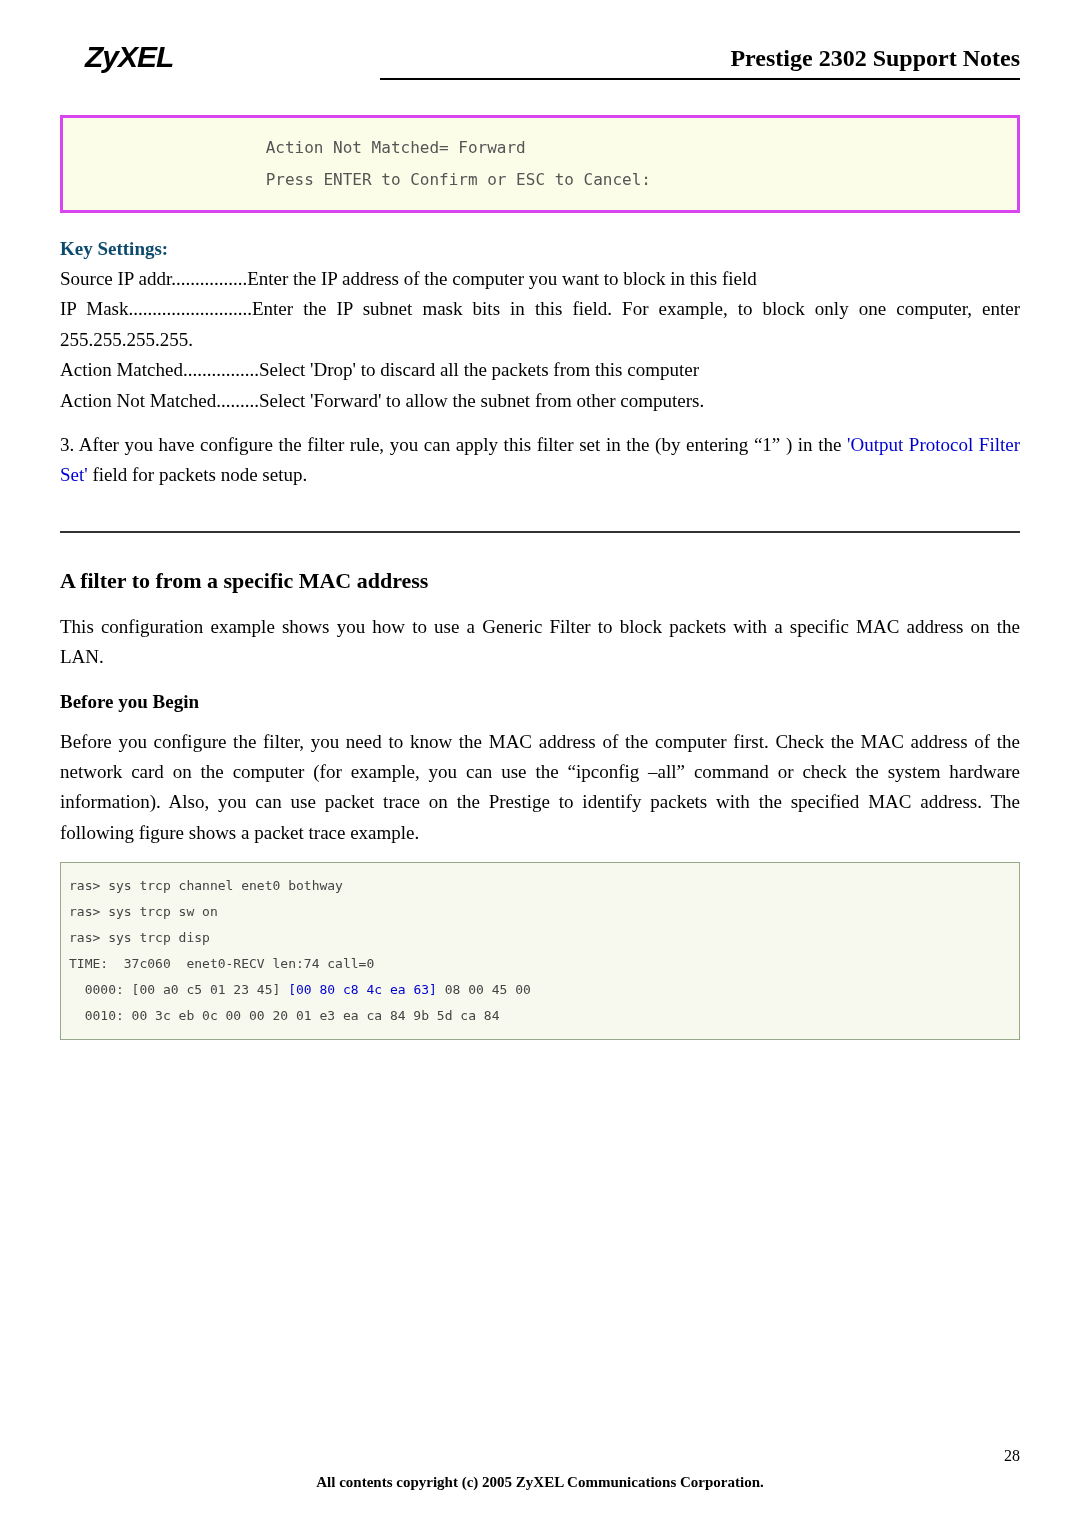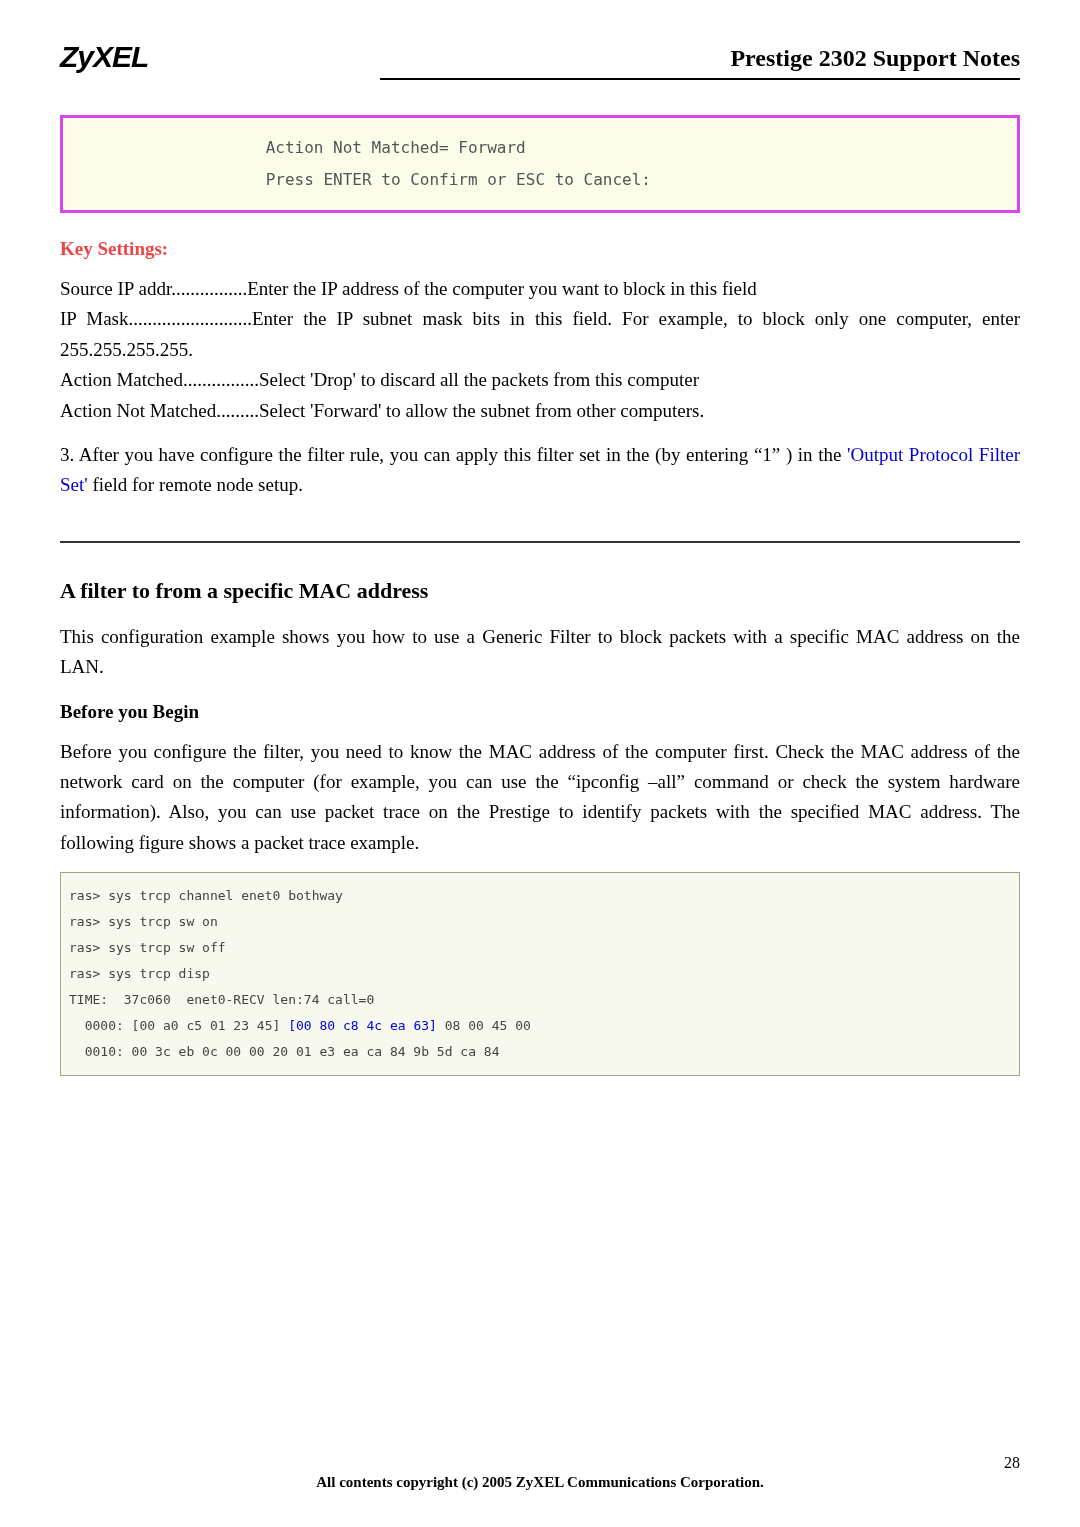--- a/index.html
+++ b/index.html
@@ -22,20 +22,21 @@
     align-items: flex-end;
     margin-bottom: 4px;
   }
   .logo {
     font-family: Arial, Helvetica, sans-serif;
     font-weight: 900;
     font-style: italic;
     font-size: 30px;
     letter-spacing: -1px;
     color: #000;
+    margin-left: 25px;
   }
   .doc-title {
     font-size: 24px;
     font-weight: bold;
     margin-bottom: 2px;
   }
   .title-underline {
     border-bottom: 2px solid #000;
     margin-left: 320px;
     margin-bottom: 35px;
@@ -47,24 +48,24 @@
     margin-bottom: 25px;
     font-family: "SimSun", "MS Mincho", monospace;
     font-size: 16px;
     line-height: 2;
     color: #555;
   }
   .code-box .line {
     white-space: pre;
   }
   .key-settings {
-    color: #ef4444;
+    color: #0c4a6e;
     font-weight: bold;
     font-size: 19px;
-    margin-bottom: 14px;
+    margin-bottom: 4px;
   }
   p.body {
     font-size: 19px;
     line-height: 1.6;
     margin: 0 0 14px 0;
     text-align: justify;
   }
   p.body.tight { margin-bottom: 0; }
   .blue-inline { color: #0000d0; }
   hr.section-rule {
@@ -98,21 +99,21 @@
     bottom: 36px;
     left: 0;
     right: 0;
     text-align: center;
     font-size: 15px;
     font-weight: bold;
   }
   .page-num {
     position: absolute;
     right: 60px;
-    bottom: 55px;
+    bottom: 62px;
     font-size: 16px;
   }
 </style>
 </head>
 <body>
 
 <div class="page">
 
   <div class="header">
     <div class="logo">ZyXEL</div>
@@ -126,37 +127,36 @@
   </div>
 
   <div class="key-settings">Key Settings:</div>
 
   <p class="body tight">Source IP addr................Enter the IP address of the computer you want to block in this field</p>
   <p class="body tight">IP Mask..........................Enter the IP subnet mask bits in this field. For example, to block only one computer, enter 255.255.255.255.</p>
   <p class="body tight">Action Matched................Select 'Drop' to discard all the packets from this computer</p>
   <p class="body">Action Not Matched.........Select 'Forward' to allow the subnet from other computers.</p>
 
   <p class="body">
-    <span>3. After you have configure the filter rule, you can apply this filter set in the (by entering  “1” ) in the </span><span class="blue-inline">'Output Protocol Filter Set'</span><span> field for remote node setup.</span>
+    <span>3. After you have configure the filter rule, you can apply this filter set in the (by entering  “1” ) in the </span><span class="blue-inline">'Output Protocol Filter Set'</span><span> field for packets node setup.</span>
   </p>
 
   <hr class="section-rule">
 
   <h2 class="section-head">A filter to from a specific MAC address</h2>
 
   <p class="body">This configuration example shows you how to use a Generic Filter to block packets with a specific MAC address on the LAN.</p>
 
   <h3 class="subhead">Before you Begin</h3>
 
   <p class="body">Before you configure the filter, you need to know the MAC address of the computer first. Check the MAC address of the network card on the computer (for example, you can use the  “ipconfig –all”  command or check the system hardware information). Also, you can use packet trace on the Prestige to identify packets with the specified MAC address. The following figure shows a packet trace example.</p>
 
   <div class="terminal-box">
     <div class="tline">ras&gt; sys trcp channel enet0 bothway</div>
     <div class="tline">ras&gt; sys trcp sw on</div>
-    <div class="tline">ras&gt; sys trcp sw off</div>
     <div class="tline">ras&gt; sys trcp disp</div>
     <div class="tline">TIME:  37c060  enet0-RECV len:74 call=0</div>
     <div class="tline"><span>  0000: [00 a0 c5 01 23 45] </span><span class="hl">[00 80 c8 4c ea 63]</span><span> 08 00 45 00</span></div>
     <div class="tline">  0010: 00 3c eb 0c 00 00 20 01 e3 ea ca 84 9b 5d ca 84</div>
   </div>
 
   <div class="page-num">28</div>
   <div class="footer">All contents copyright (c) 2005 ZyXEL Communications Corporation.</div>
 
 </div>

